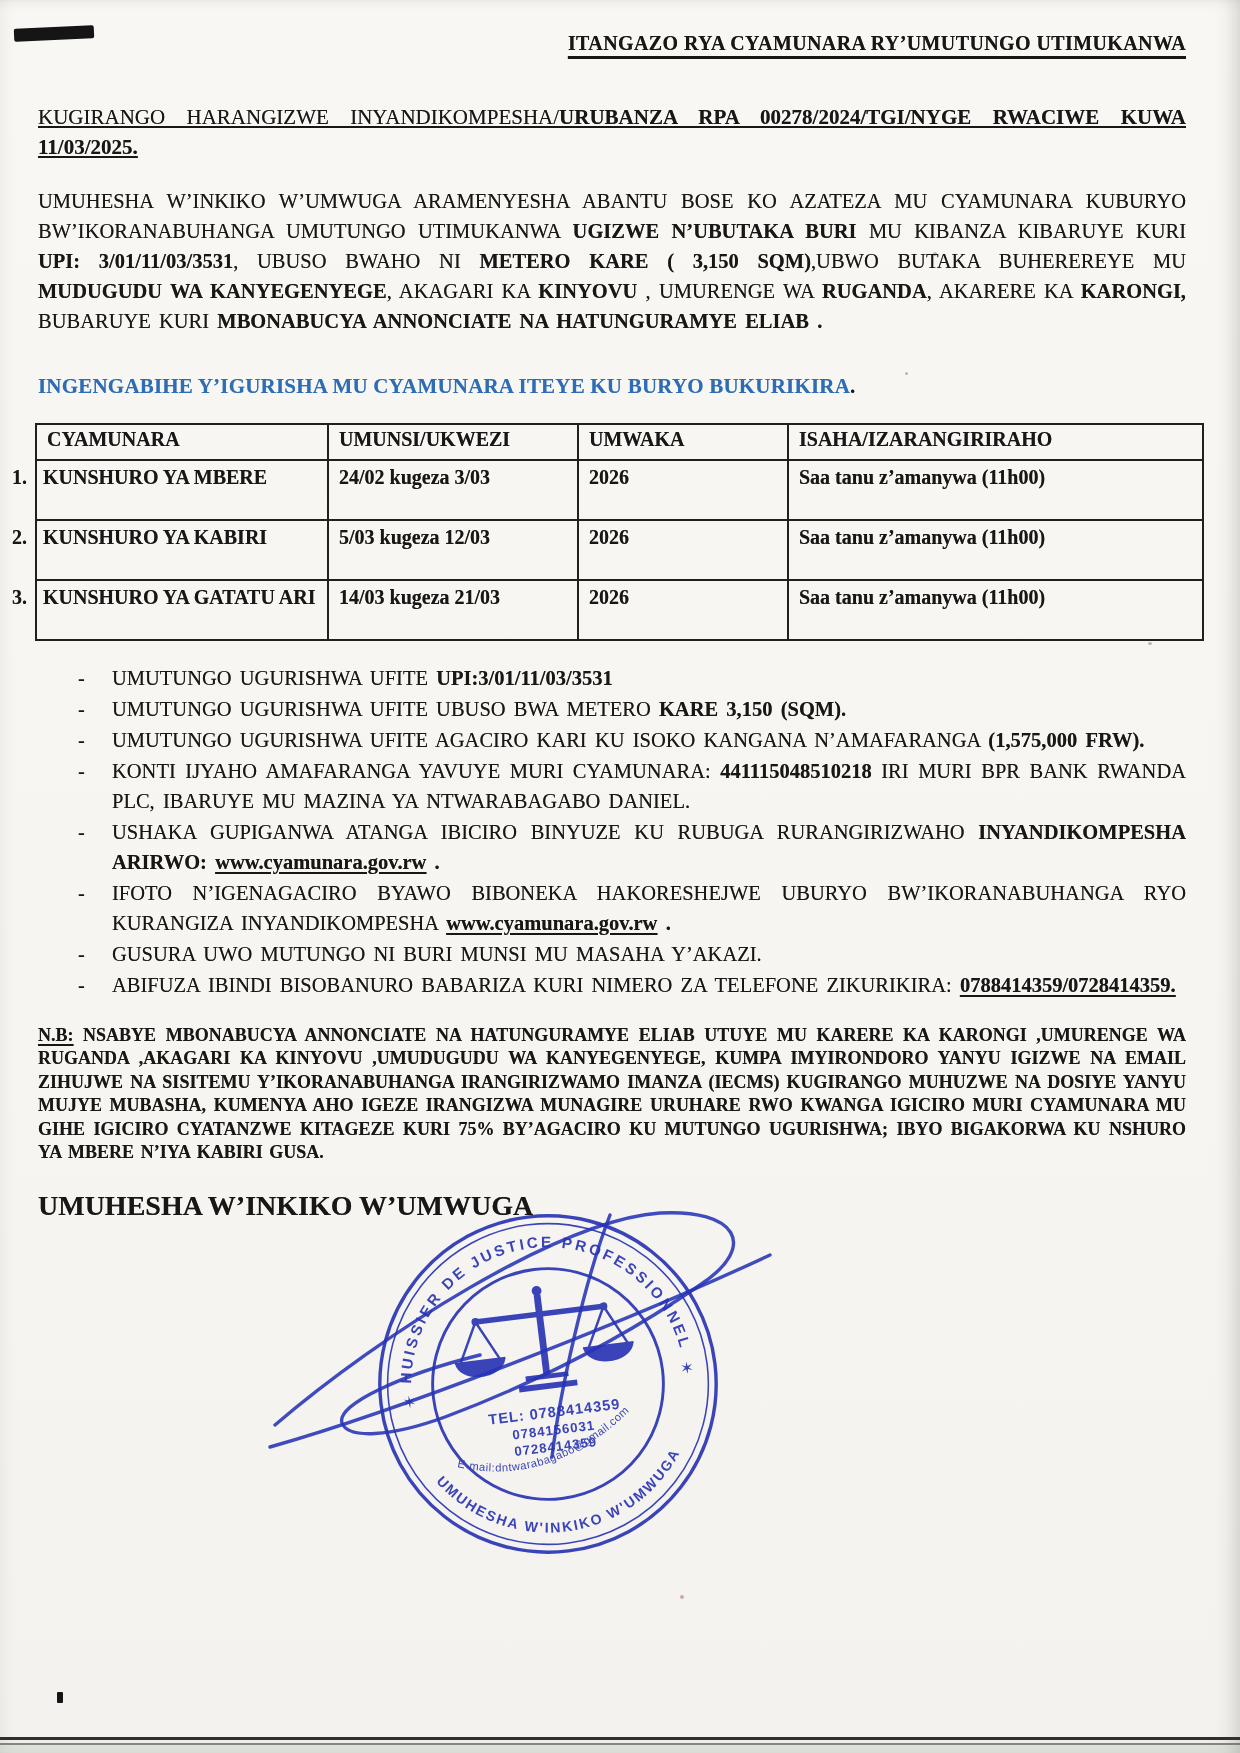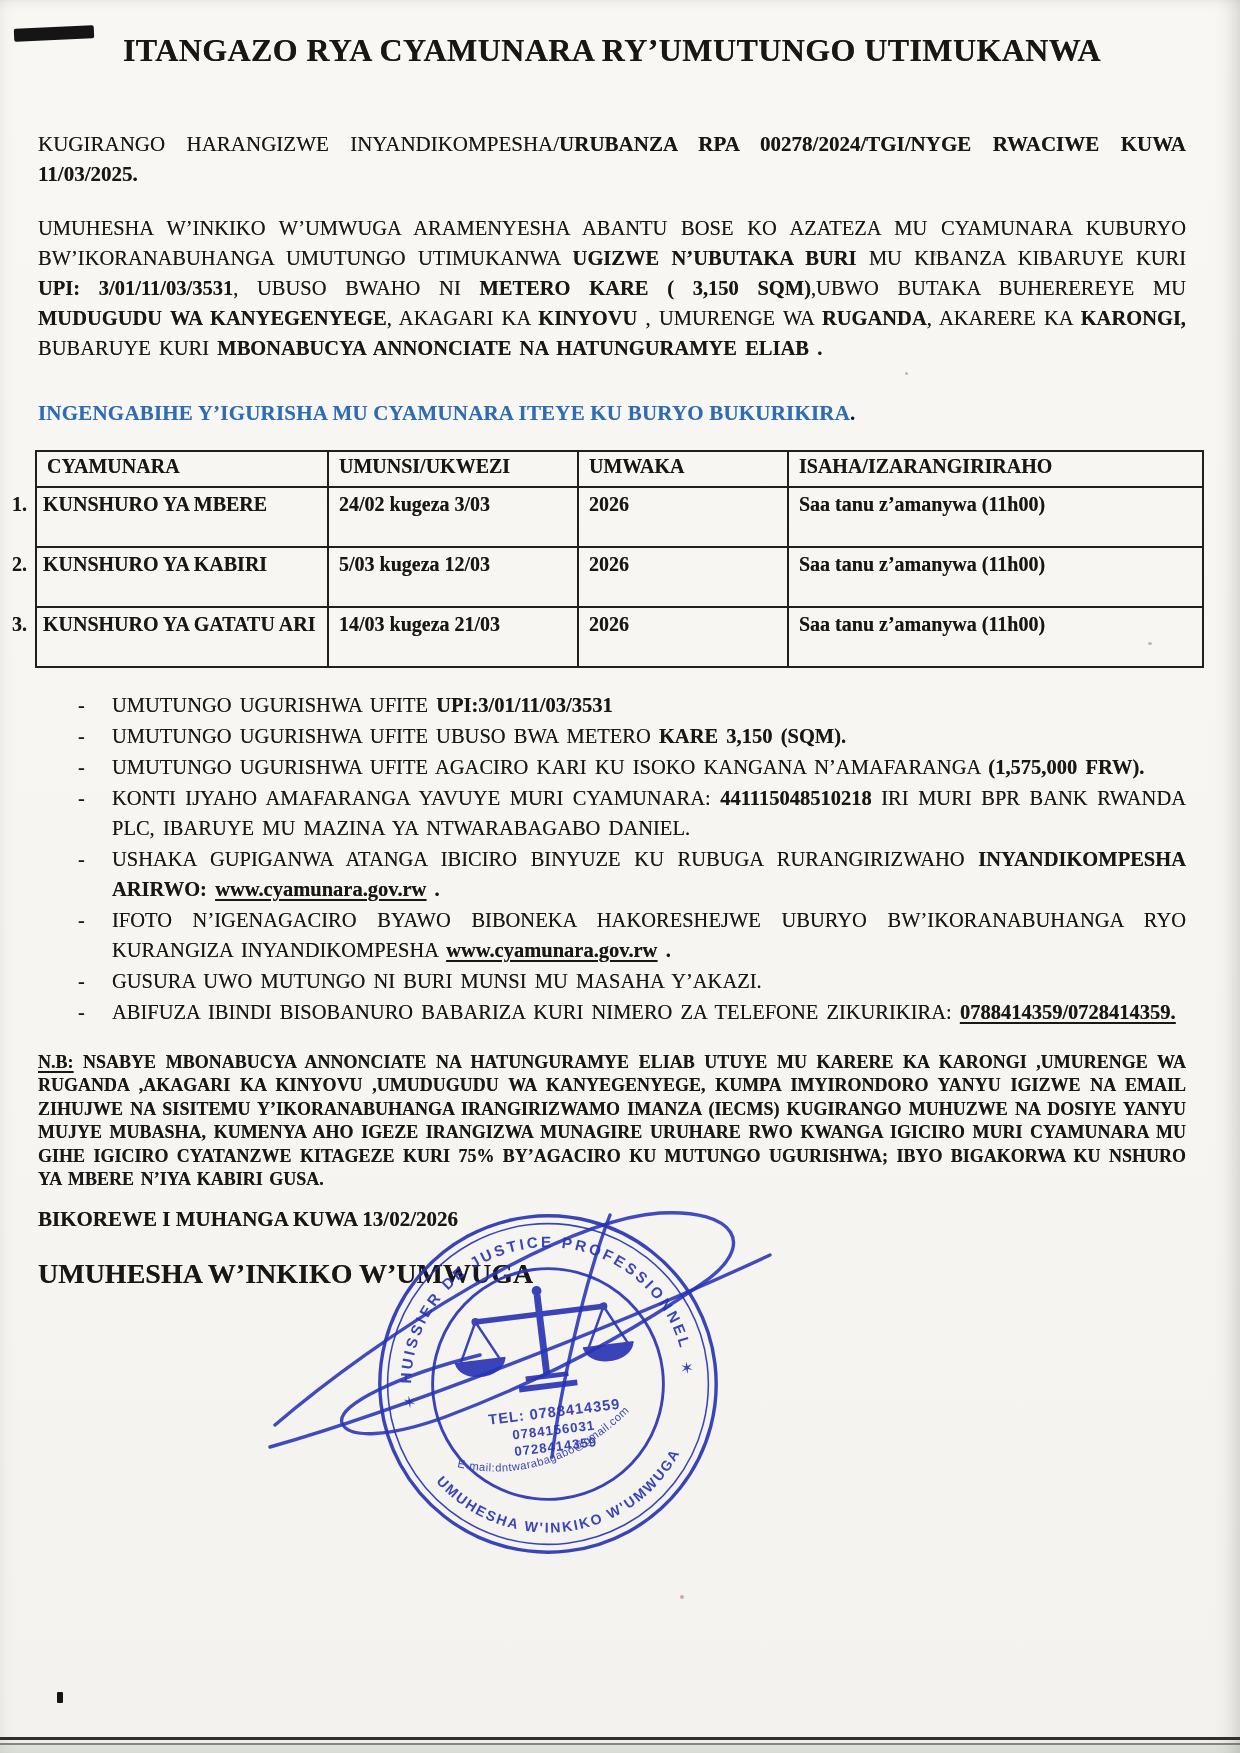--- a/index.html
+++ b/index.html
@@ -21,30 +21,30 @@
     background:linear-gradient(180deg,#f8f7f3 0%,#f6f5f1 60%,#f3f2ee 100%);
   }
   .page::after{
     content:"";position:absolute;inset:0;pointer-events:none;
     box-shadow:inset -16px 0 22px -14px rgba(70,70,65,.28),
                inset 12px 0 18px -14px rgba(70,70,65,.12),
                inset 0 10px 14px -12px rgba(70,70,65,.10);
   }
   .content{position:relative;padding:26px 54px 0 38px;}
   .title{
-    margin-top:6px;text-align:center;
-    font-size:32px;font-weight:700;letter-spacing:.4px;
-    text-decoration-thickness:2.5px;text-underline-offset:6px;
+    margin-top:6px;text-align:right;
+    font-size:20px;font-weight:700;letter-spacing:.4px;
+    text-decoration:underline;text-decoration-thickness:2.5px;text-underline-offset:6px;
     text-shadow:0 0 .5px rgba(24,23,21,.7);
   }
   .para{
     margin:0;text-align:justify;font-size:20.5px;line-height:30px;
     word-spacing:.15em;text-shadow:0 0 .4px rgba(24,23,21,.6);
   }
-  .p1{margin-top:60px;font-size:21px;}
+  .p1{margin-top:47px;font-size:21px;text-decoration:underline;}
   .p2{margin-top:24px;}
   .run.b{font-weight:700;}
   .run.u{text-decoration:underline;text-decoration-thickness:2px;text-underline-offset:3px;}
   .run.c-blue{color:var(--heading-blue);}
   .heading-blue{
     margin-top:38px;font-size:21px;font-weight:700;letter-spacing:.2px;
     text-shadow:0 0 .4px rgba(46,108,181,.5);
   }
   table.schedule{
     margin-top:24px;margin-left:-3px;width:1167px;
@@ -195,21 +195,20 @@
         <span class="btxt"><span class="run">GUSURA UWO MUTUNGO NI BURI MUNSI MU MASAHA Y’AKAZI.</span></span>
       </div>
       <div class="bullet">
         <span class="dash">-</span>
         <span class="btxt"><span class="run">ABIFUZA IBINDI BISOBANURO BABARIZA KURI NIMERO ZA TELEFONE  ZIKURIKIRA: </span><span class="run b u">0788414359/0728414359.</span></span>
       </div>
     </div>
 
     <p class="para nb"><span class="run b u">N.B:</span><span class="run b"> NSABYE MBONABUCYA ANNONCIATE NA HATUNGURAMYE ELIAB UTUYE MU KARERE KA KARONGI ,UMURENGE WA RUGANDA ,AKAGARI KA KINYOVU ,UMUDUGUDU WA KANYEGENYEGE, KUMPA IMYIRONDORO YANYU IGIZWE NA EMAIL ZIHUJWE NA SISITEMU Y’IKORANABUHANGA IRANGIRIZWAMO IMANZA (IECMS) KUGIRANGO MUHUZWE NA DOSIYE YANYU MUJYE MUBASHA, KUMENYA AHO IGEZE IRANGIZWA MUNAGIRE URUHARE RWO KWANGA IGICIRO MURI CYAMUNARA MU GIHE IGICIRO CYATANZWE KITAGEZE KURI 75% BY’AGACIRO KU MUTUNGO UGURISHWA; IBYO BIGAKORWA KU NSHURO YA MBERE N’IYA KABIRI GUSA.</span></p>
 
-    <p class="done">BIKOREWE I MUHANGA KUWA 13/02/2026</p>
 
     <div class="signer">
       <div>UMUHESHA W’INKIKO W’UMWUGA</div>
     </div>
   </div>
 
   <svg class="stamp" viewBox="0 0 360 360">
     <defs>
       <path id="arcTop" d="M 53.1 239.2 A 140 140 0 1 1 306.9 239.2"></path>
       <path id="arcBot" d="M 48.4 256 A 152 152 0 0 0 311.6 256"></path>

